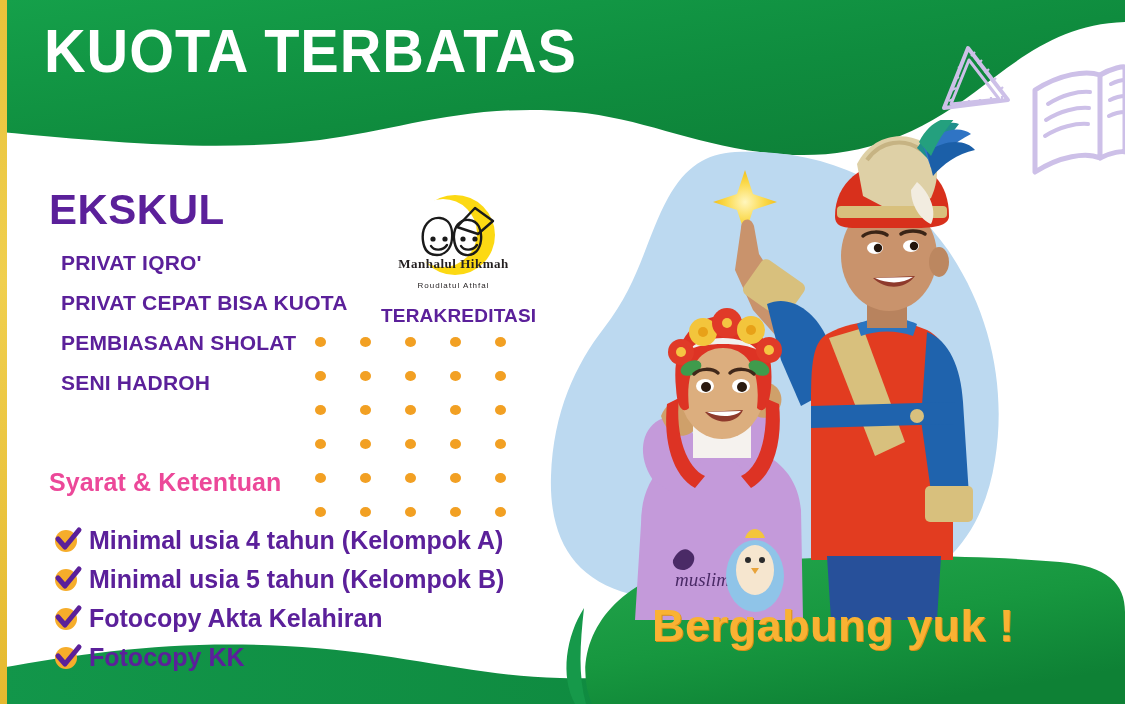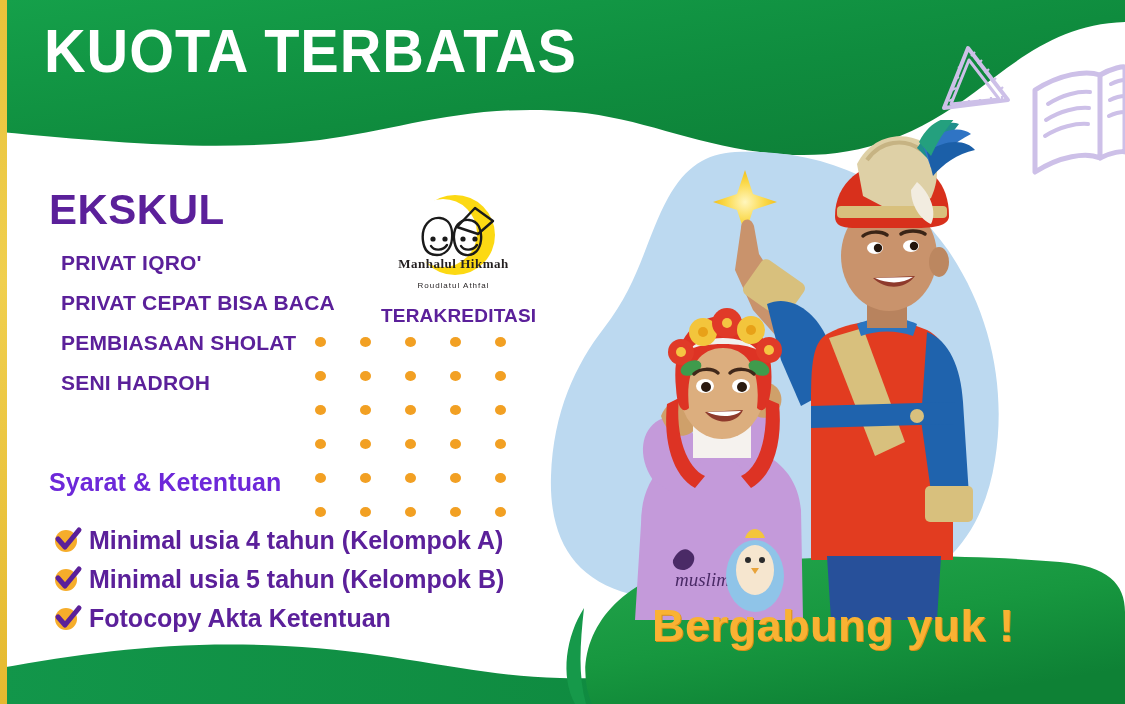--- a/index.html
+++ b/index.html
@@ -80,21 +80,21 @@
     letter-spacing: 0.2px;
     white-space: nowrap;
   }
 
   .syarat-heading {
     position: absolute;
     left: 49px;
     top: 468px;
     font-size: 25px;
     font-weight: 700;
-    color: #6d28d9;
+    color: #ec4899;
     letter-spacing: 0.1px;
   }
   .syarat-list {
     position: absolute;
     left: 52px;
     top: 521px;
     margin: 0;
     padding: 0;
     list-style: none;
   }
@@ -292,21 +292,21 @@
       <path d="M1111,84 C1117,81 1122,80 1125,80" stroke-width="4"></path>
       <path d="M1110,100 C1116,97 1121,96 1125,96" stroke-width="4"></path>
       <path d="M1109,116 C1115,113 1120,112 1125,112" stroke-width="4"></path>
     </g>
   </svg>
 
   <div class="ekskul-heading">EKSKUL</div>
 
   <ul class="ekskul-list">
     <li>PRIVAT IQRO'</li>
-    <li>PRIVAT CEPAT BISA BACA</li>
+    <li>PRIVAT CEPAT BISA KUOTA</li>
     <li>PEMBIASAAN SHOLAT</li>
     <li>SENI HADROH</li>
   </ul>
 
   <div class="dot-grid">
     <i></i>
       <i></i>
       <i></i>
       <i></i>
       <i></i>
@@ -381,21 +381,28 @@
         <circle cx="14" cy="16" r="11" fill="#f6ad2b"></circle>
         <path d="M6,14 L13,22 L27,5" stroke="#5b209a" stroke-width="5" fill="none" stroke-linecap="round" stroke-linejoin="round"></path>
       </svg>
       <span>Minimal usia 5 tahun (Kelompok B)</span>
     </li>
     <li>
       <svg class="check-mark" viewBox="0 0 31 31">
         <circle cx="14" cy="16" r="11" fill="#f6ad2b"></circle>
         <path d="M6,14 L13,22 L27,5" stroke="#5b209a" stroke-width="5" fill="none" stroke-linecap="round" stroke-linejoin="round"></path>
       </svg>
-      <span>Fotocopy Akta Ketentuan</span>
+      <span>Fotocopy Akta Kelahiran</span>
+    </li>
+    <li>
+      <svg class="check-mark" viewBox="0 0 31 31">
+        <circle cx="14" cy="16" r="11" fill="#f6ad2b"></circle>
+        <path d="M6,14 L13,22 L27,5" stroke="#5b209a" stroke-width="5" fill="none" stroke-linecap="round" stroke-linejoin="round"></path>
+      </svg>
+      <span>Fotocopy KK</span>
     </li>
   </ul>
 
   <svg class="photo-stage" viewBox="0 0 580 500">
     <defs>
       <radialGradient id="starG" cx="50%" cy="50%" r="50%">
         <stop offset="0%" stop-color="#fff6bd"></stop>
         <stop offset="60%" stop-color="#fbd94a"></stop>
         <stop offset="100%" stop-color="#f2c01b"></stop>
       </radialGradient>

